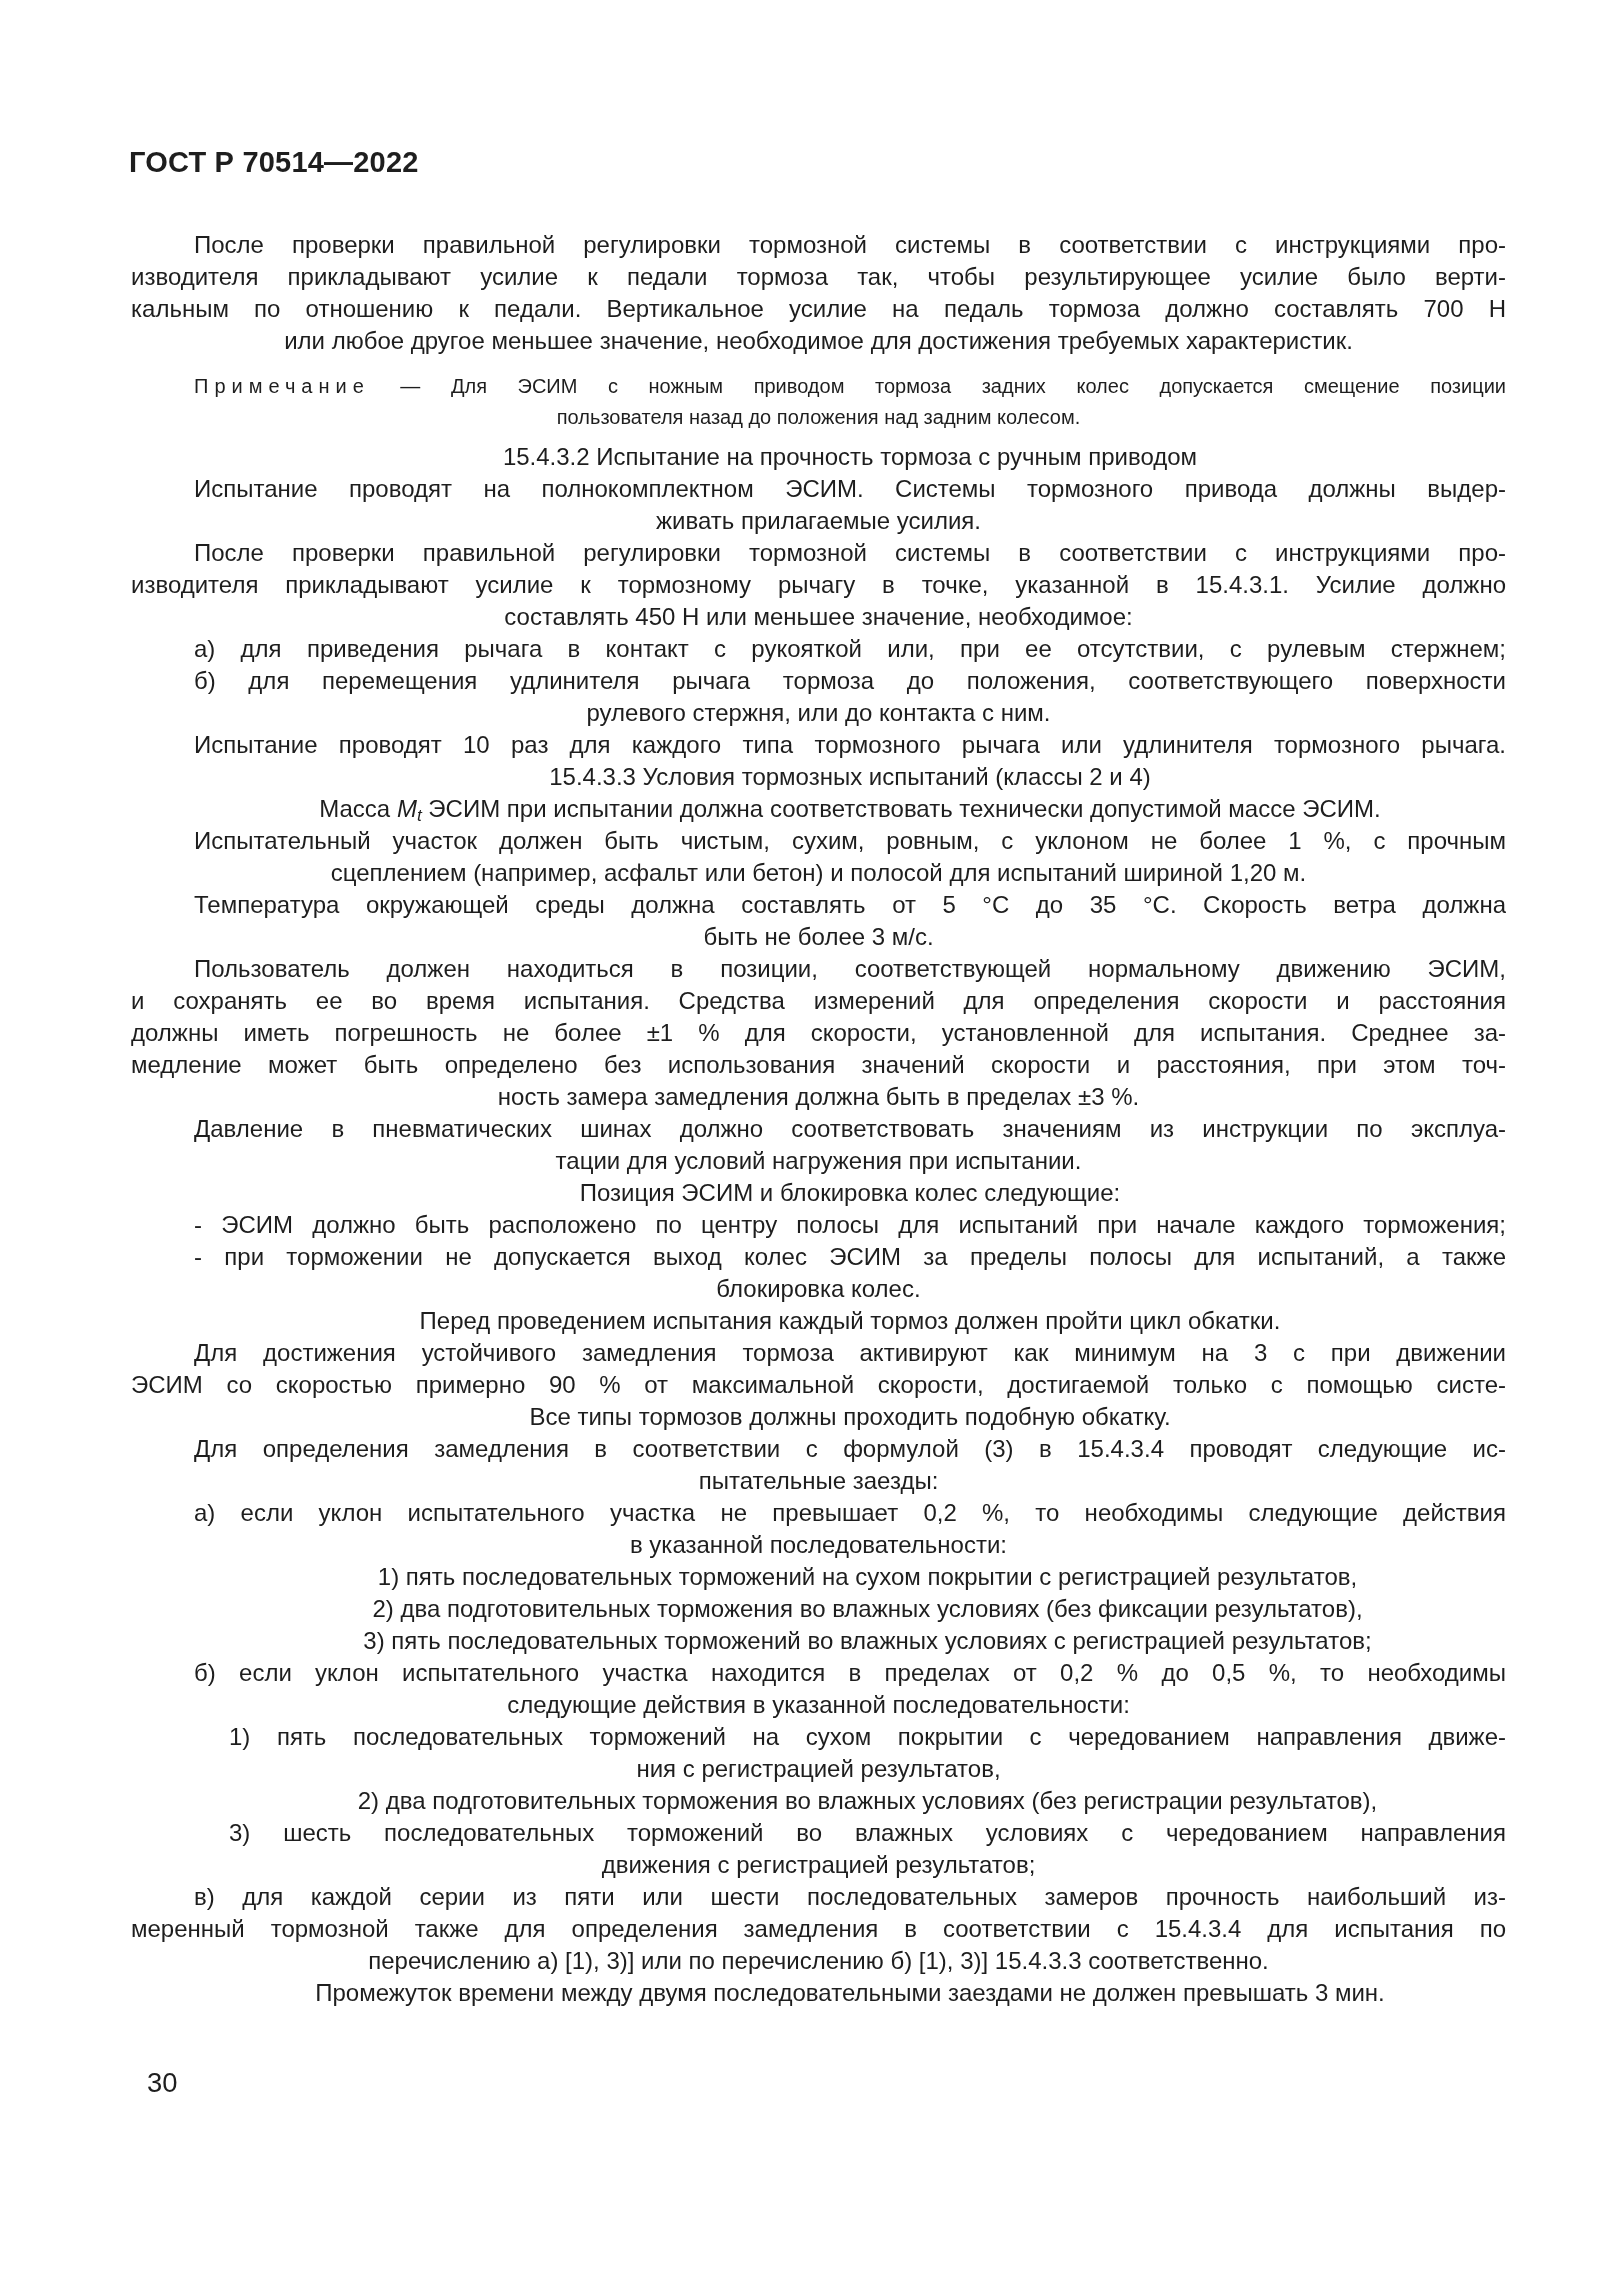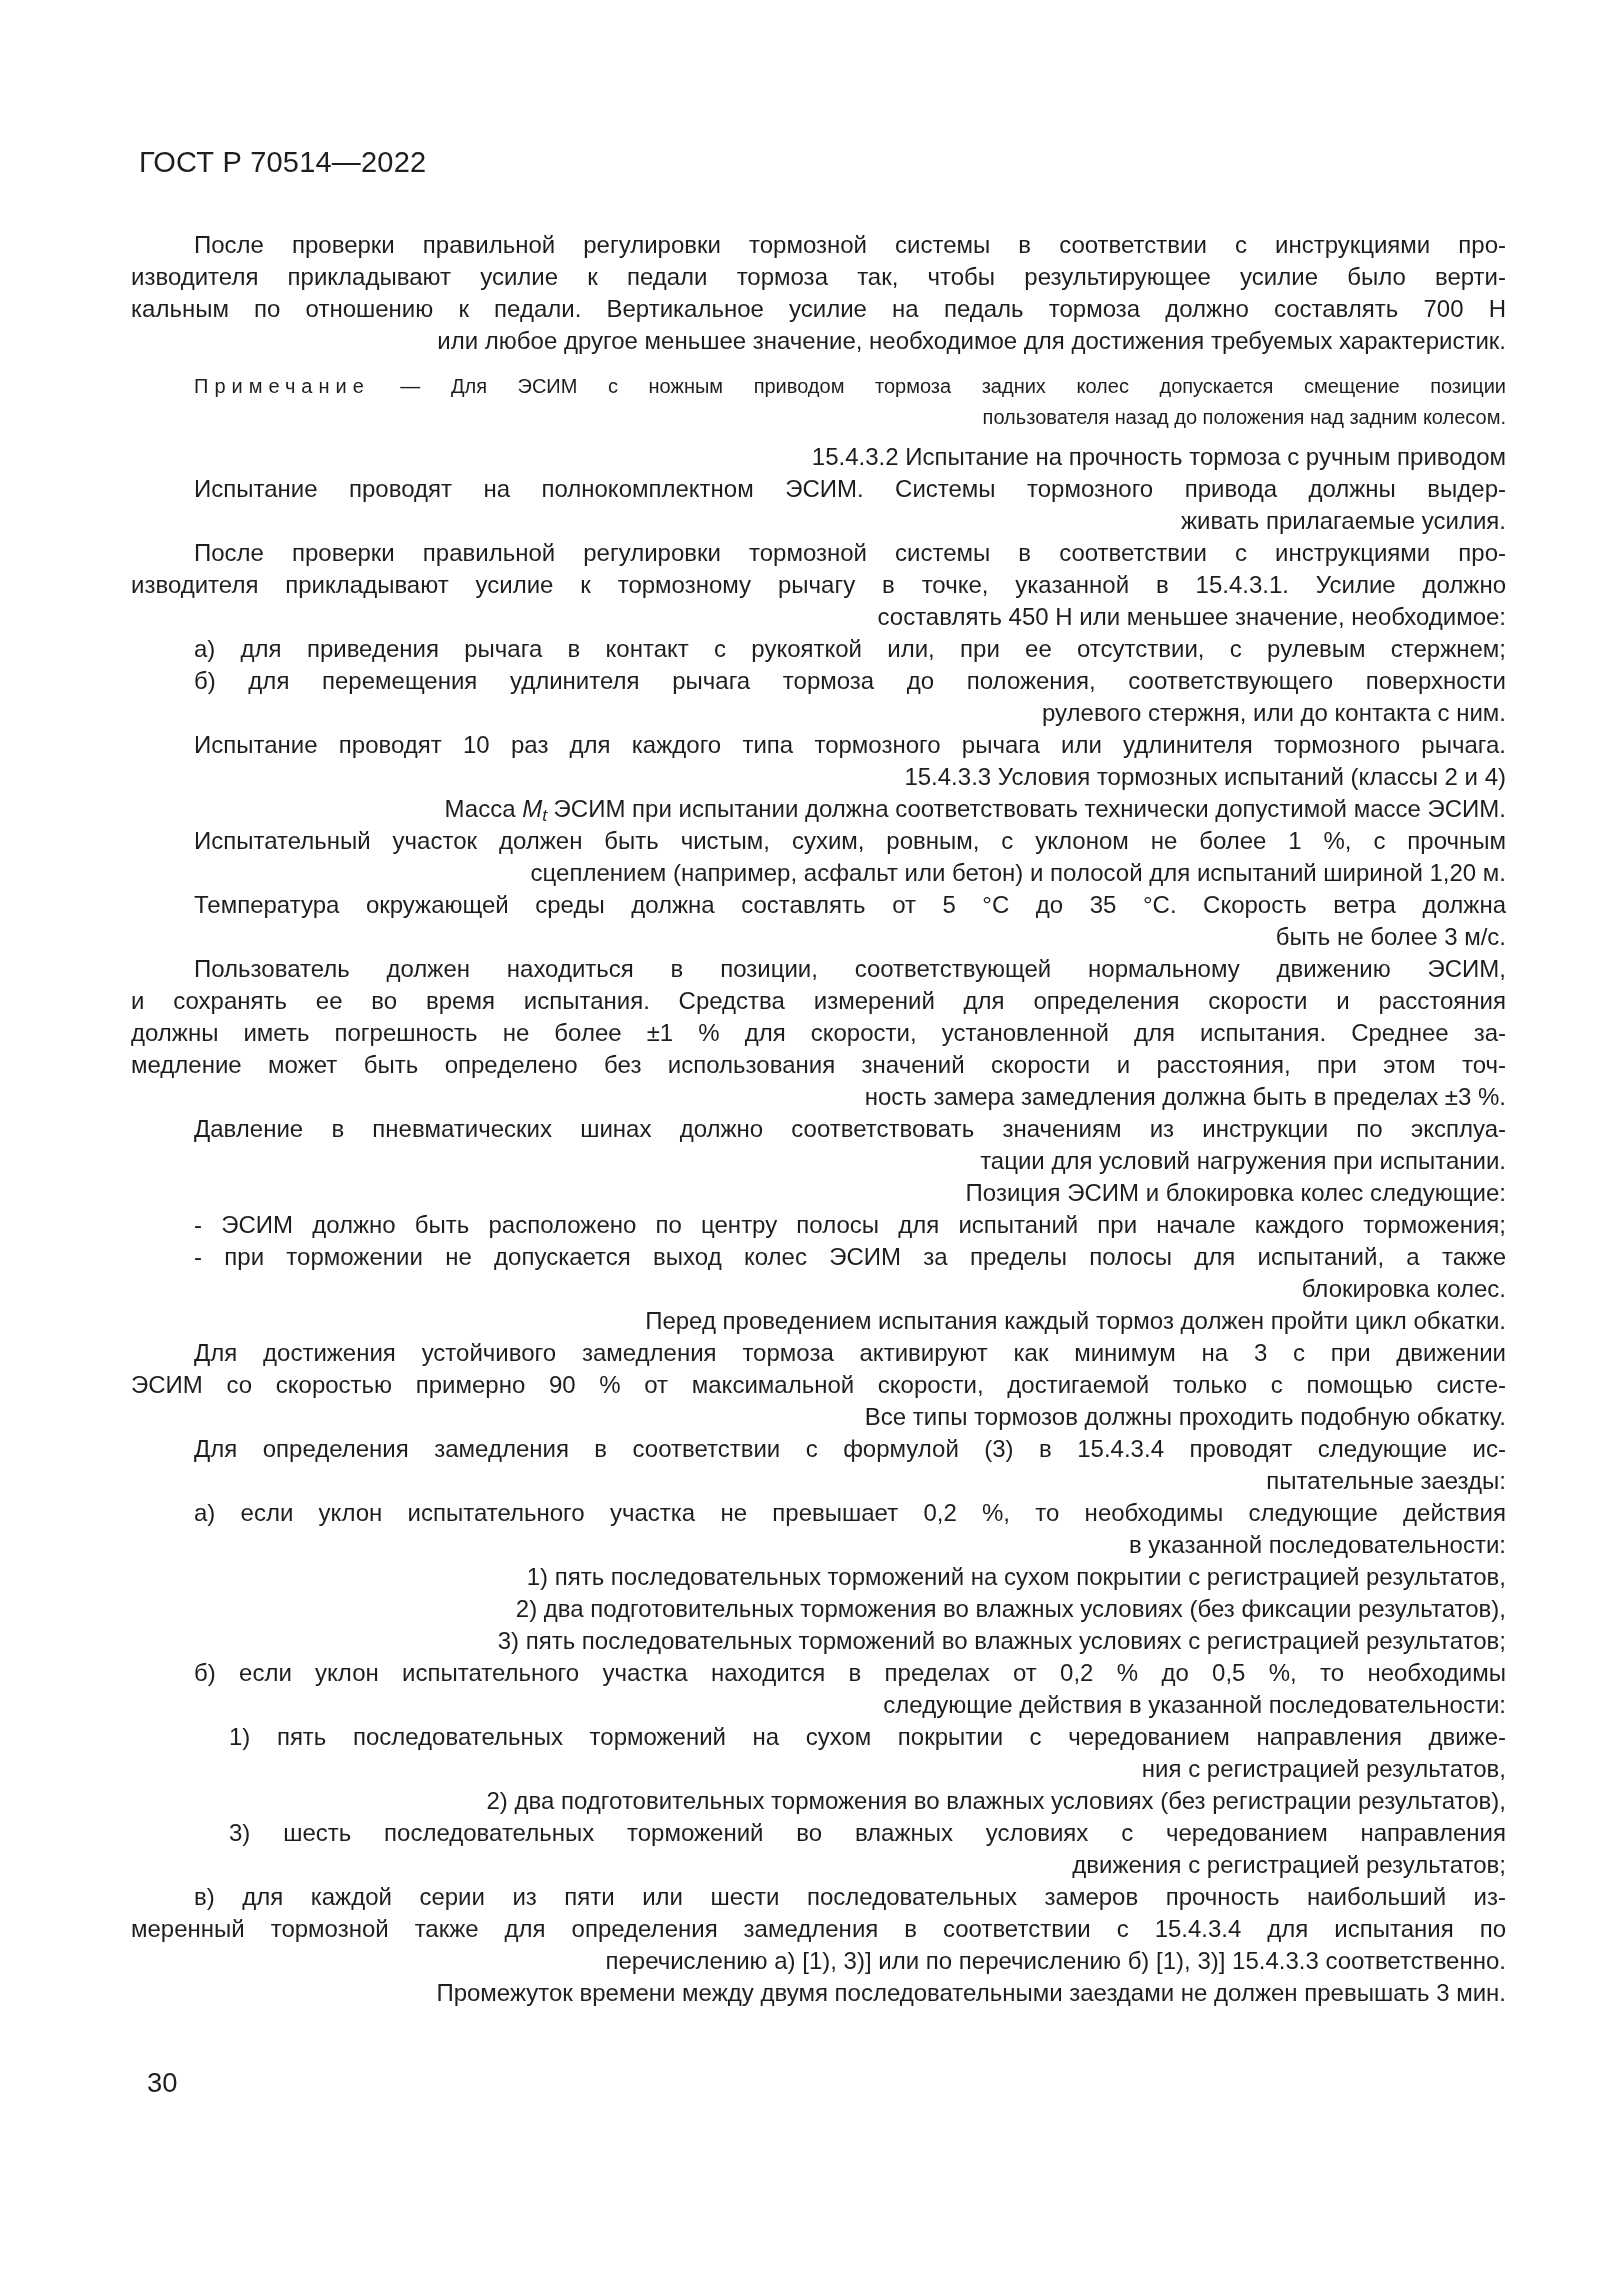--- a/index.html
+++ b/index.html
@@ -5,33 +5,33 @@
   html, body { margin: 0; padding: 0; }
   body {
     width: 1621px; height: 2293px;
     background: #ffffff;
     font-family: "Liberation Sans", sans-serif;
     color: #1e1e1e;
     position: relative;
     -webkit-font-smoothing: antialiased;
   }
   .gost-header {
-    position: absolute; left: 139px; top: 145px;
-    font-size: 29px; font-weight: normal; line-height: 35px;
+    position: absolute; left: 129px; top: 145px;
+    font-size: 29px; font-weight: bold; line-height: 35px;
     letter-spacing: 0.2px;
   }
   .textblock {
     position: absolute; left: 131px; top: 229px; width: 1375px;
   }
   .line {
     font-size: 24px; line-height: 32px; height: 32px;
     overflow: hidden;
   }
   .line.j { text-align: justify; text-align-last: justify; text-justify: inter-word; }
-  .line.l { text-align: right; white-space: nowrap; }
+  .line.l { text-align: center; white-space: nowrap; }
   .ind1 { padding-left: 63px; }
   .ind2 { padding-left: 98px; }
   .note { font-size: 20px; line-height: 31px; height: 31px; }
   .note-first { margin-top: 13.7px; }
   .note-last { margin-bottom: 8px; }
   .spaced { letter-spacing: 0.3em; }
   .it { font-style: italic; }
   .sub { font-size: 0.72em; vertical-align: -0.25em; }
   .pagenum {
     position: absolute; left: 147px; top: 2067px;

